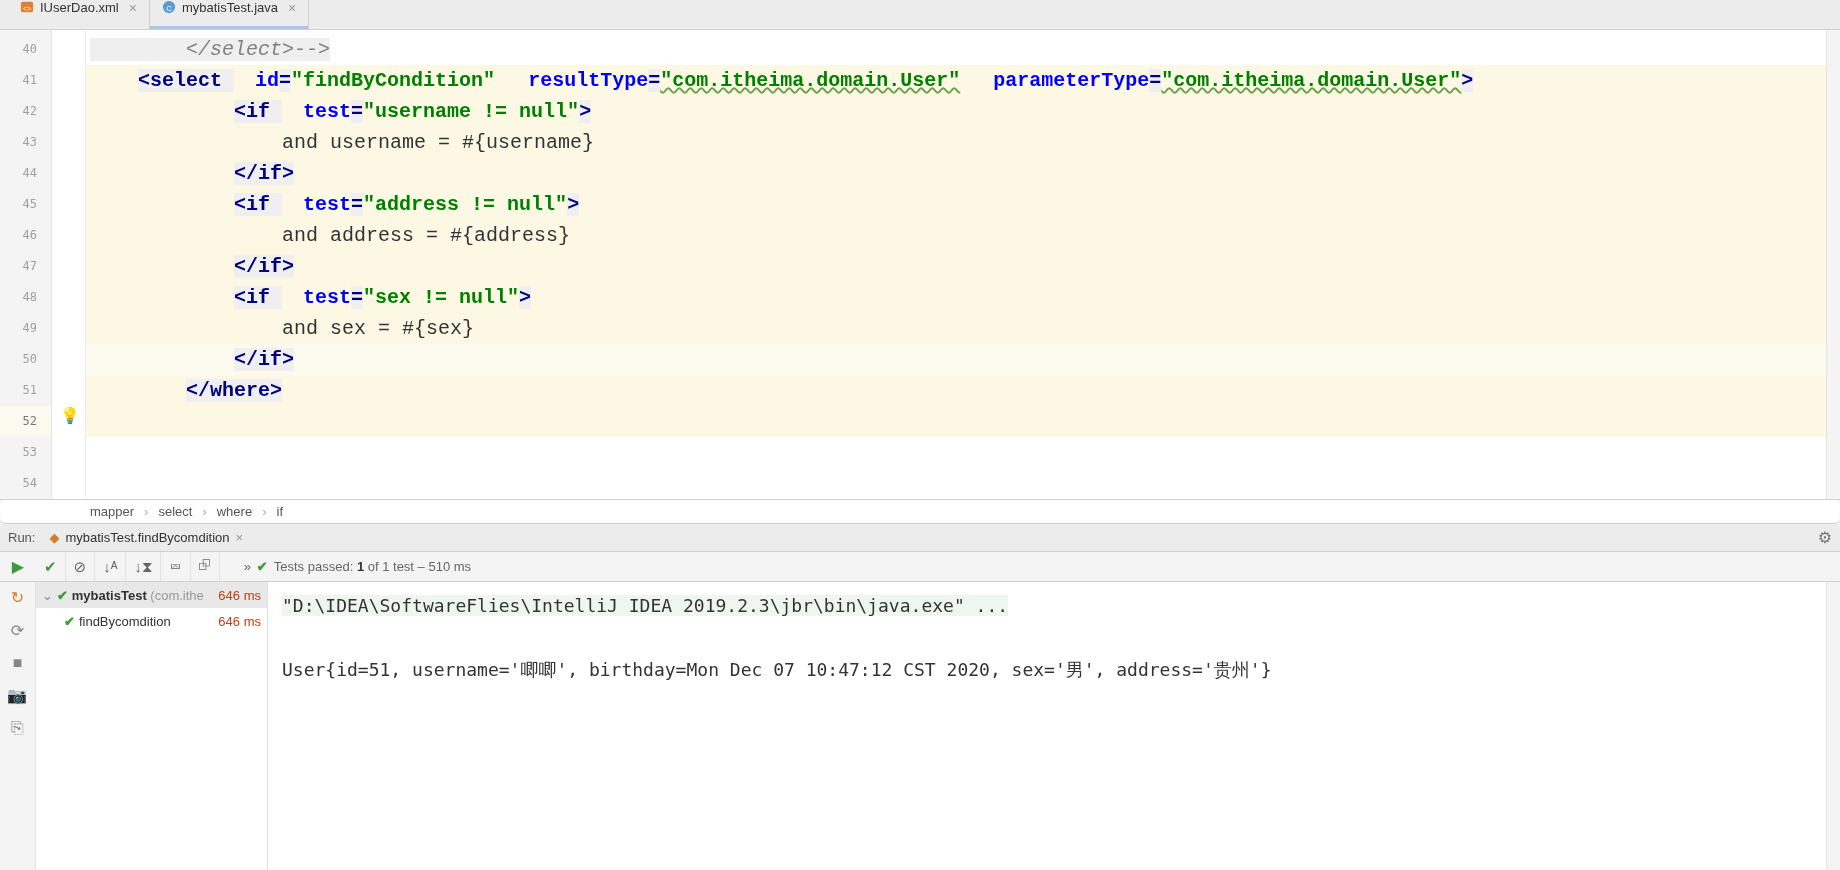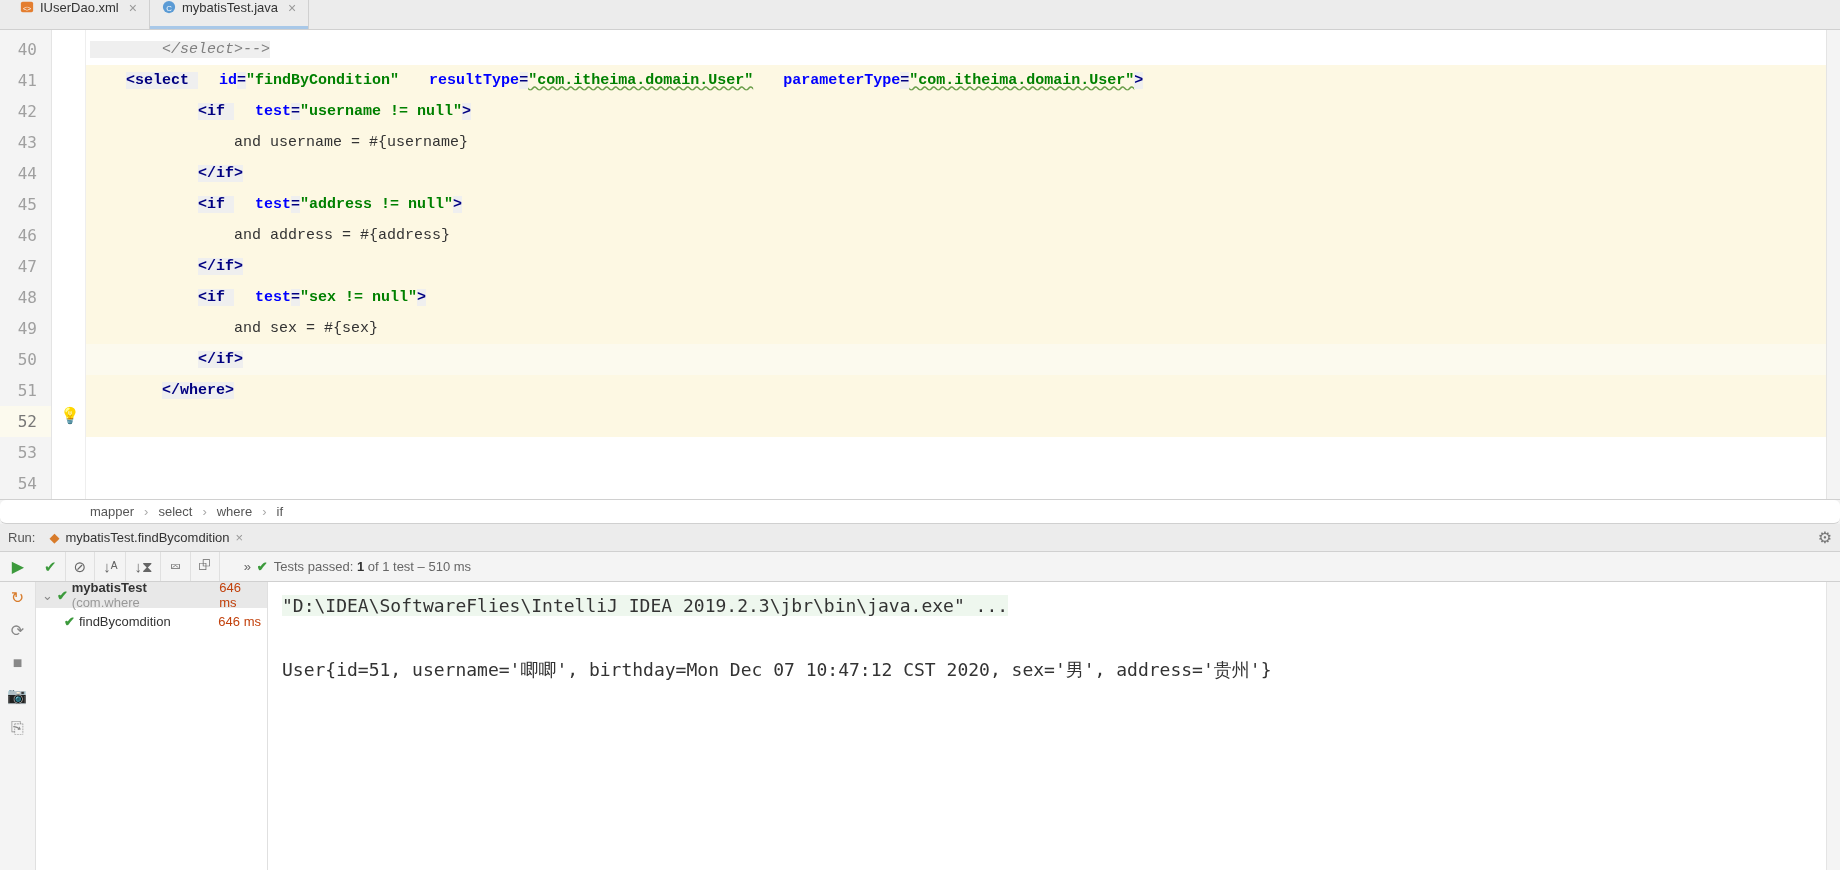--- a/index.html
+++ b/index.html
@@ -6,26 +6,26 @@
 body { font-family: "Segoe UI", Arial, sans-serif; font-size: 13px; background: #f2f2f2; color: #333; overflow: hidden; width: 1840px; height: 870px; }
 
 .tabs-bar { height: 30px; background: #ececec; display: flex; align-items: stretch; border-bottom: 1px solid #d0d0d0; }
 .tab { display: flex; align-items: flex-start; padding: 0 12px; background: #ececec; border-right: 1px solid #d0d0d0; gap: 6px; cursor: pointer; }
 .tab.underlined { box-shadow: inset 0 -3px 0 #a8c8e8; }
 .tab .icon { width: 14px; height: 14px; }
 .tab .close { color: #999; font-size: 14px; margin-left: 4px; }
 .leadspace { width: 8px; }
 
 .editor { display: flex; height: 470px; background: #fff; border-bottom: 1px solid #d0d0d0; }
-.gutter { width: 52px; background: #f4f4f4; text-align: right; color: #a0a0a0; font-family: "Consolas", monospace; font-size: 16px; padding-top: 4px; border-right: 1px solid #e4e4e4; user-select: none; }
+.gutter { width: 52px; background: #f4f4f4; text-align: right; color: #a0a0a0; font-family: "Consolas", monospace; font-size: 12px; padding-top: 4px; border-right: 1px solid #e4e4e4; user-select: none; }
 .gutter .ln { height: 31px; line-height: 31px; padding-right: 14px; }
 .gutter .ln.cur { background: #fcfaee; color: #777; }
 .foldcol { width: 34px; background: #fff; position: relative; border-right: 1px solid #eee; }
 .foldcol .bulb { position: absolute; left: 8px; color: #e0a020; font-size: 16px; }
-.code { flex: 1; font-family: "Consolas", "Courier New", monospace; font-size: 15px; padding-top: 4px; position: relative; }
+.code { flex: 1; font-family: "Consolas", "Courier New", monospace; font-size: 20px; padding-top: 4px; position: relative; }
 .codeline { height: 31px; line-height: 31px; white-space: pre; padding-left: 4px; }
 .hl-block { background: #fdf8e3; }
 .curline { background: #fcfaee; }
 .sel { background: #b8d8ff; }
 .tag { color: #000080; font-weight: bold; background: #efefef; }
 .attr { color: #0000ff; font-weight: bold; padding-left: 21px; }
 .val { color: #008000; font-weight: bold; }
 .valu { color: #008000; font-weight: bold; text-decoration: underline wavy #6a9e4a; text-decoration-skip-ink: none; }
 .cmt { color: #808080; font-style: italic; background: #efefef; }
 .kw { font-weight: bold; }
@@ -169,21 +169,21 @@
     <span style="color:#d87b2a">↻</span>
     <span>⟳</span>
     <span>■</span>
     <span>📷</span>
     <span>⎘</span>
   </div>
   <div class="tree">
     <div class="tree-row sel">
       <span style="color:#888">⌄</span>
       <span class="chk">✔</span>
-      <span><b>mybatisTest</b><span class="dim"> (com.where</span></span>
+      <span><b>mybatisTest</b><span class="dim"> (com.ithe</span></span>
       <span class="time">646 ms</span>
     </div>
     <div class="tree-row" style="padding-left:28px">
       <span class="chk">✔</span>
       <span>findBycomdition</span>
       <span class="time">646 ms</span>
     </div>
   </div>
   <div class="console">
     <div><span class="cmd">"D:\IDEA\SoftwareFlies\IntelliJ IDEA 2019.2.3\jbr\bin\java.exe" ...</span></div>

